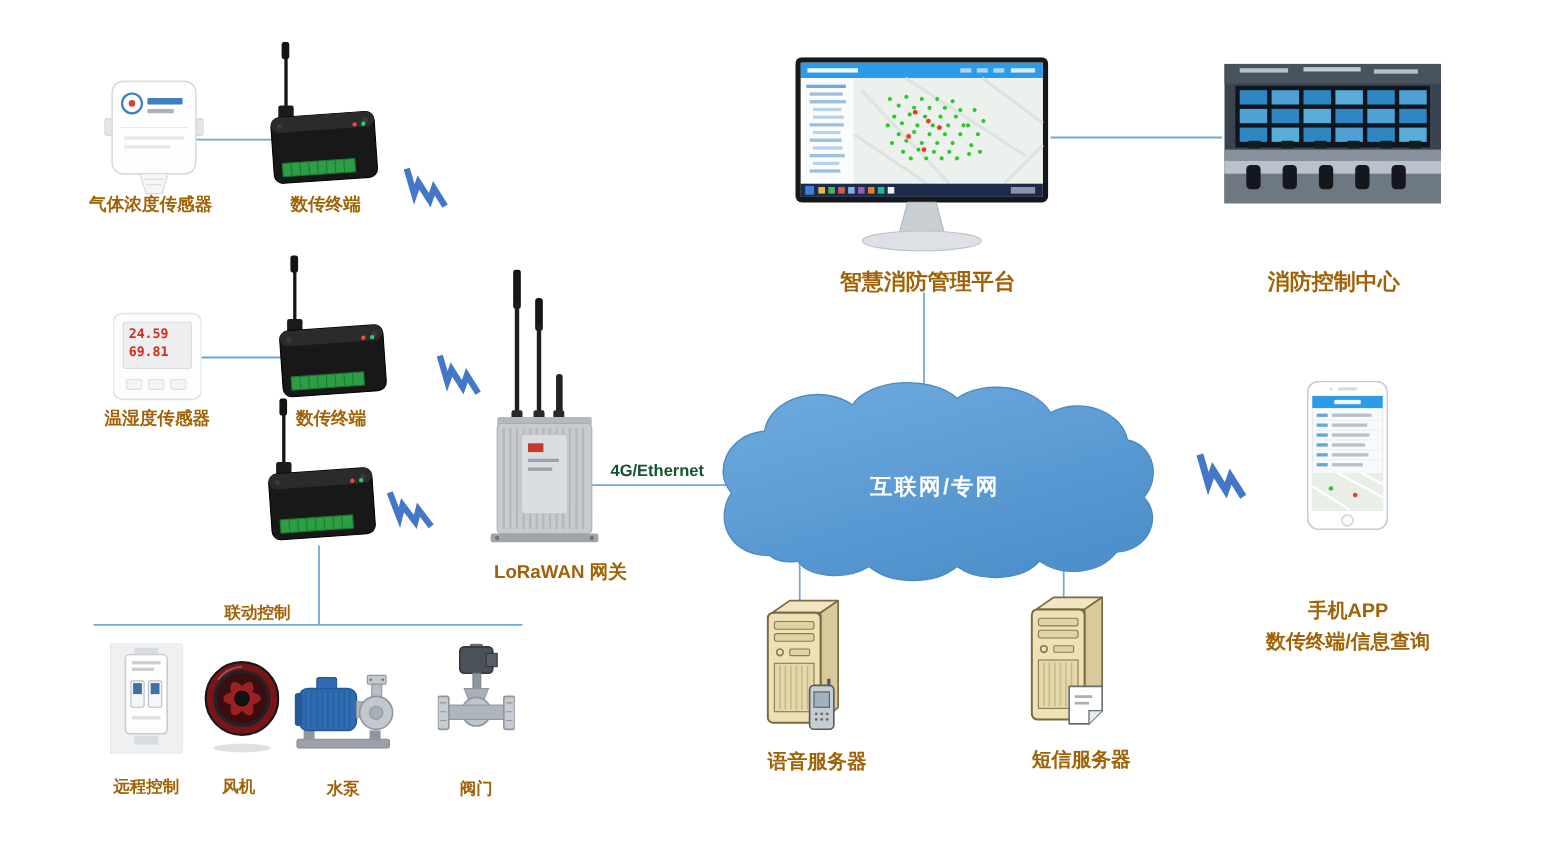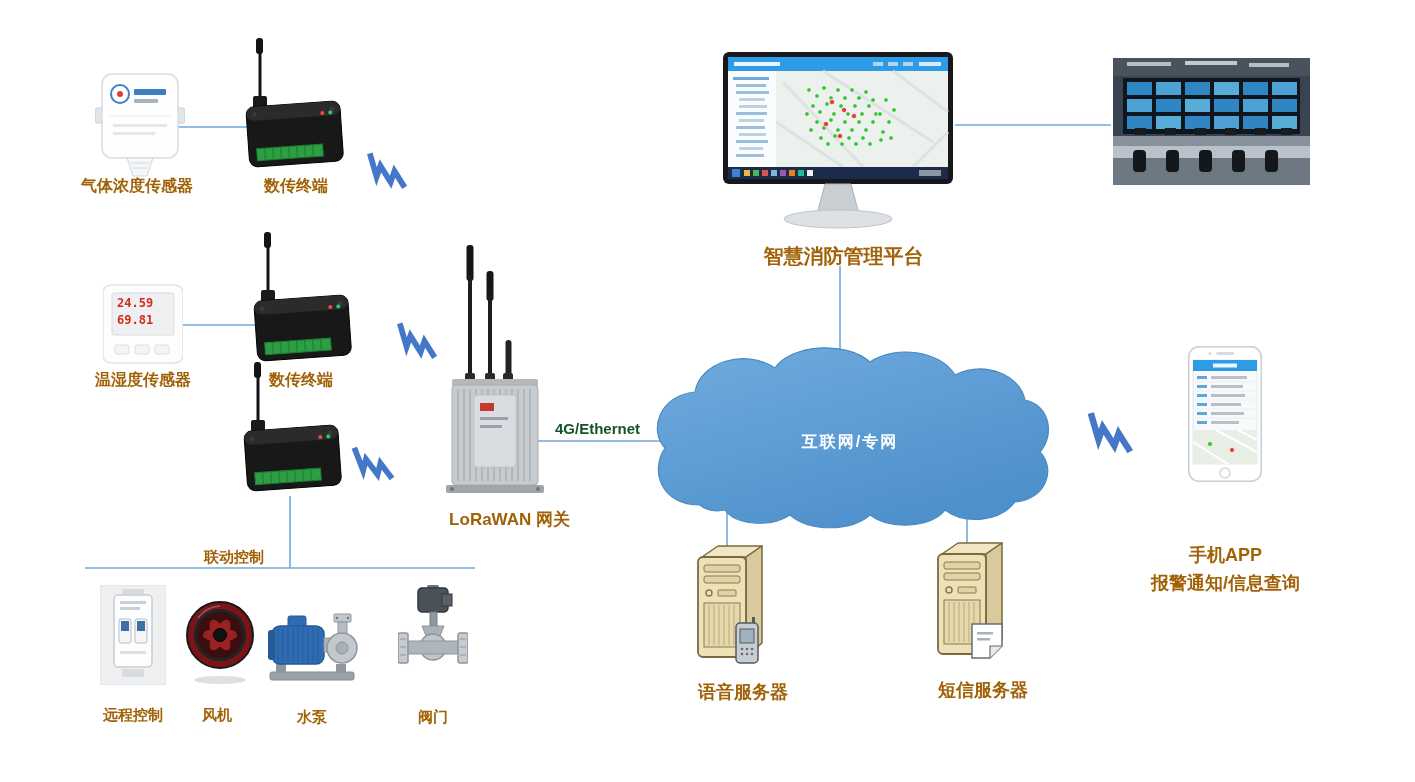--- a/index.html
+++ b/index.html
@@ -10,21 +10,21 @@
   .dev svg{display:block;}
   .lbl{position:absolute;z-index:3;text-align:center;color:#a16207;font-weight:bold;}
   .sm{font-size:15px;}
   .md{font-size:16px;}
   .md2{font-size:17px;text-align:right;}
   .lg{font-size:20px;}
   .wan{position:absolute;z-index:3;color:#14532d;font-weight:bold;font-size:15px;text-align:center;}
   .cloud-wrap{position:absolute;z-index:1;}
   .cloud-text{position:absolute;left:650px;top:352px;width:400px;height:180px;z-index:2;
               display:flex;align-items:center;justify-content:center;color:#FFFFFF;
-              font-size:16px;font-weight:bold;letter-spacing:2px;}
+              font-size:20px;font-weight:bold;letter-spacing:2px;}
   .phone-lbl{line-height:28px;font-size:18px;margin-top:44px;}
   .lcd{position:absolute;left:14px;top:12px;width:54px;z-index:3;color:#D42B1E;
        font-family:"DejaVu Sans Mono",monospace;font-weight:bold;font-size:12px;
        line-height:17px;}
   .lcd span{display:block;}
 </style>
 </head>
 <body>
 
 <div class="canvas">
@@ -314,20 +314,21 @@
         <rect x="142" y="70" width="11" height="7" fill="#171C21"></rect>
         <rect x="168" y="70" width="11" height="7" fill="#171C21"></rect>
       <rect x="0" y="88" width="197" height="12" fill="#B9C2CA"></rect>
       <rect x="20" y="92" width="13" height="22" rx="4" fill="#14181C"></rect>
         <rect x="53" y="92" width="13" height="22" rx="4" fill="#14181C"></rect>
         <rect x="86" y="92" width="13" height="22" rx="4" fill="#14181C"></rect>
         <rect x="119" y="92" width="13" height="22" rx="4" fill="#14181C"></rect>
         <rect x="152" y="92" width="13" height="22" rx="4" fill="#14181C"></rect>
     </svg>
   </div>
+  <div class="lbl lg" style="left:1120px;top:243px;width:185px">消防控制中心</div>
 
   <div class="dev" style="left:1188px;top:346px">
     <svg width="74" height="136">
       <rect x="0.8" y="0.8" width="72.4" height="134.4" rx="10" fill="#FFFFFF" stroke="#C9CED3" stroke-width="1.5"></rect>
       <rect x="28" y="6" width="18" height="3" rx="1.5" fill="#D8DCE0"></rect>
       <circle cx="22" cy="7.5" r="1.5" fill="#D8DCE0"></circle>
       <rect x="5" y="14" width="64" height="104" fill="#F7F9FA" stroke="#E4E8EB"></rect>
       <rect x="5" y="14" width="64" height="11" fill="#2E9BE6"></rect>
       <rect x="25" y="17.5" width="24" height="4" fill="#FFFFFF" opacity="0.9"></rect>
       <g>
@@ -347,21 +348,21 @@
       </g>
       <rect x="5" y="84" width="64" height="34" fill="#E9EFE7"></rect>
       <path d="M5 96 L40 118 M28 84 L69 106 M50 84 L69 94" stroke="#FFFFFF" stroke-width="2" fill="none"></path>
       <circle cx="22" cy="98" r="2.5" fill="#35C135" stroke="#fff" stroke-width="0.7"></circle>
       <circle cx="44" cy="104" r="2.5" fill="#E23B30" stroke="#fff" stroke-width="0.7"></circle>
       <circle cx="37" cy="127" r="5" fill="#FBFCFD" stroke="#D4D8DC" stroke-width="1.5"></circle>
     </svg>
   </div>
   <div class="lbl phone-lbl" style="left:1118px;top:497px;width:215px">
     <div>手机APP</div>
-    <div>报警通知/信息查询</div>
+    <div>数传终端/信息查询</div>
   </div>
 
   <div class="dev" style="left:690px;top:543px">
     <svg width="80" height="125">
       <polygon points="12,14 56,14 72,3 28,3" fill="#F0E6C4" stroke="#7A6A3E" stroke-width="1.5" stroke-linejoin="round"></polygon>
       <polygon points="56,14 72,3 72,100 56,114" fill="#D8CA9A" stroke="#7A6A3E" stroke-width="1.5" stroke-linejoin="round"></polygon>
       <rect x="8" y="14" width="48" height="100" rx="5" fill="#EDE1B8" stroke="#7A6A3E" stroke-width="1.8"></rect>
       <rect x="14" y="22" width="36" height="7" rx="2" fill="#E0D3A4" stroke="#8A7A4E"></rect>
       <rect x="14" y="33" width="36" height="7" rx="2" fill="#E0D3A4" stroke="#8A7A4E"></rect>
       <circle cx="19" cy="50" r="3" fill="none" stroke="#8A7A4E" stroke-width="1.5"></circle>

